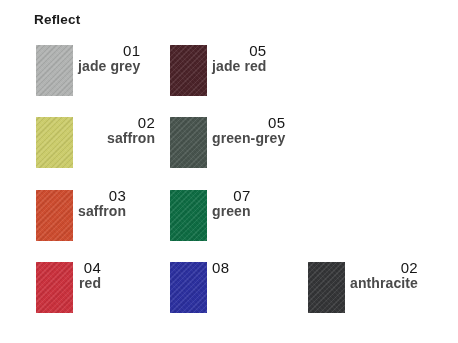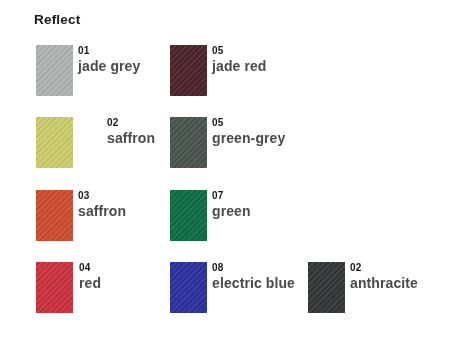--- a/index.html
+++ b/index.html
@@ -12,20 +12,21 @@
     background: #ffffff;
     font-family: "Liberation Sans", sans-serif;
     overflow: hidden;
     position: relative;
   }
 
   #page {
     position: relative;
     width: 458px;
     height: 343px;
+    text-align: right;
   }
 
   #title {
     position: absolute;
     left: 34px;
     top: 12px;
     font-size: 13.5px;
     font-weight: bold;
     color: #1b1b1b;
     letter-spacing: 0.2px;
@@ -70,22 +71,22 @@
   }
 
   .swatch-meta {
     position: absolute;
     left: 42px;
     top: 0px;
     white-space: nowrap;
   }
 
   .swatch-number {
-    font-size: 10px;
-    font-weight: bold;
+    font-size: 15px;
+    font-weight: normal;
     color: #161616;
     line-height: 12px;
     letter-spacing: 0.3px;
   }
 
   .swatch-name {
     font-size: 14px;
     font-weight: bold;
     color: #4a4a4a;
     line-height: 13px;
@@ -163,21 +164,20 @@
           <div class="swatch-number">07</div>
           <div class="swatch-name">green</div>
         </div>
       </div>
       <div class="swatch-group" style="left: 170px; top: 262px;">
         <div class="swatch-chip" style="width: 37px; height: 51px; background-color: rgb(43, 47, 158);">
           <div class="weave"></div>
         </div>
         <div class="swatch-meta" style="left: 42px;">
           <div class="swatch-number">08</div>
-          <div class="swatch-name">electric blue</div>
         </div>
       </div>
       <div class="swatch-group" style="left: 308px; top: 262px;">
         <div class="swatch-chip" style="width: 37px; height: 51px; background-color: rgb(51, 52, 54);">
           <div class="weave"></div>
         </div>
         <div class="swatch-meta" style="left: 42px;">
           <div class="swatch-number">02</div>
           <div class="swatch-name">anthracite</div>
         </div>

